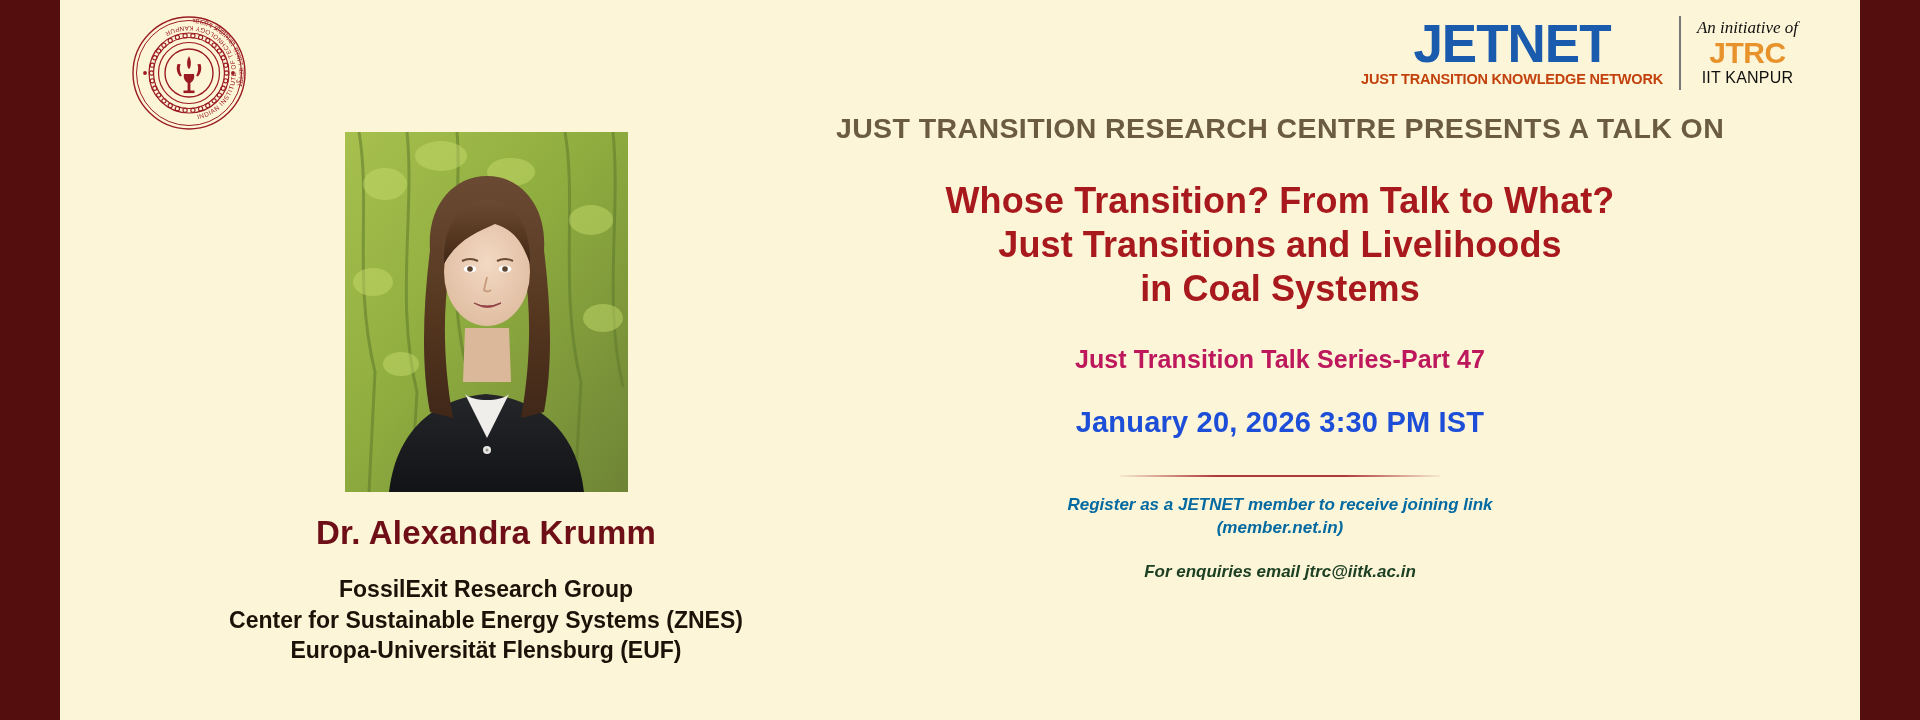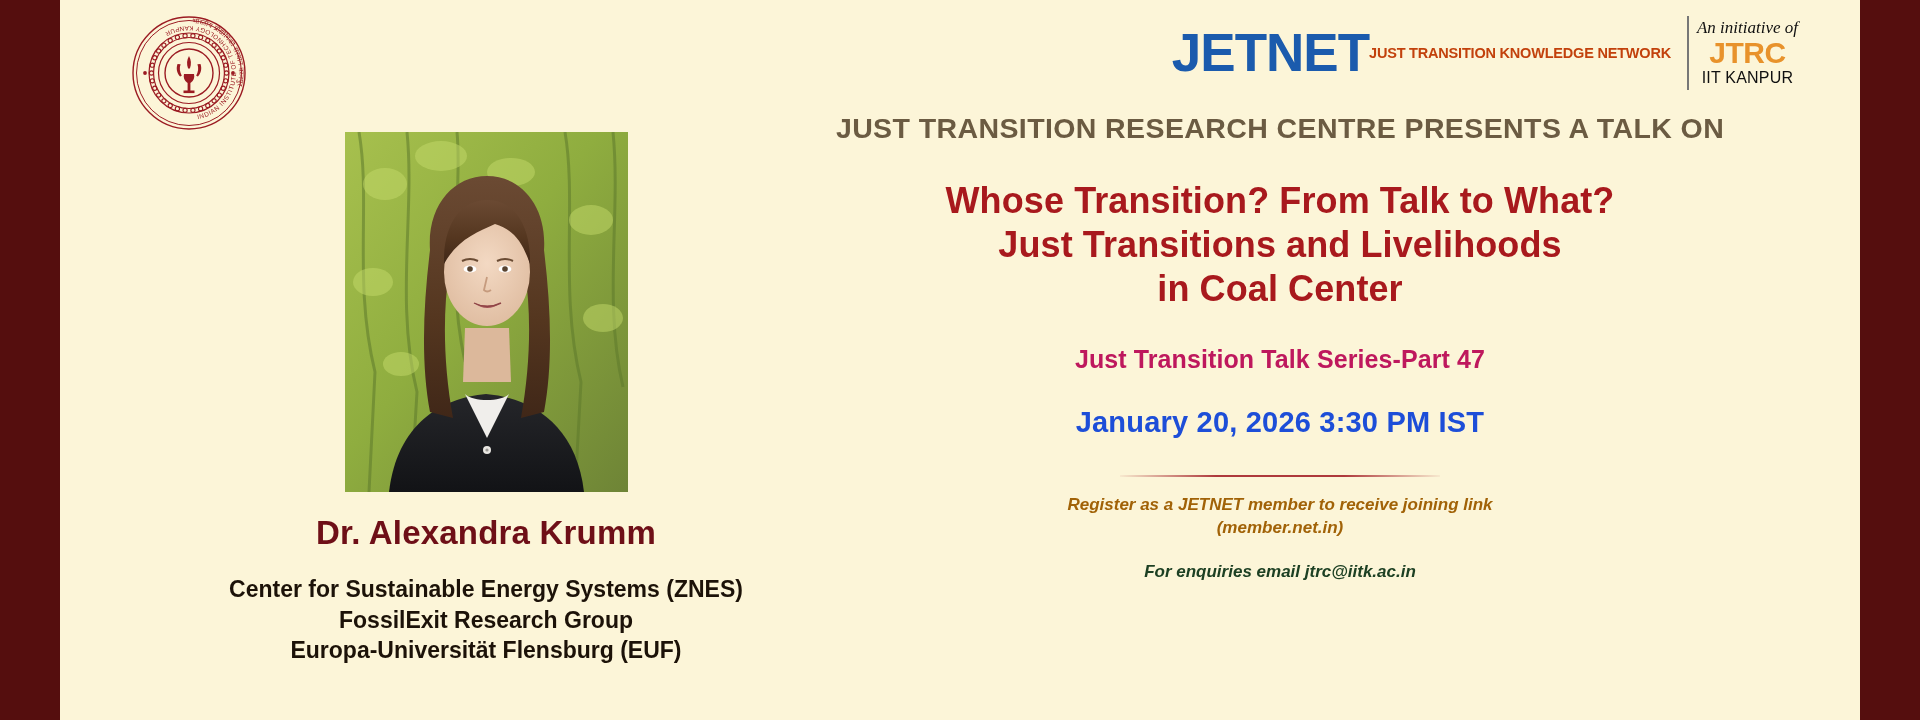--- a/index.html
+++ b/index.html
@@ -47,21 +47,21 @@
   .logo-lockup {
     position: absolute;
     right: 62px;
     top: 14px;
     display: flex;
     align-items: stretch;
     height: 78px;
   }
   .jetnet-block {
     display: flex;
-    flex-direction: row;
+    flex-direction: column;
     justify-content: center;
     align-items: center;
     padding-right: 16px;
   }
   .jetnet-word {
     font-family: "Liberation Sans", sans-serif;
     font-weight: bold;
     font-size: 53px;
     letter-spacing: -1px;
     color: #1B5BAD;
@@ -81,21 +81,21 @@
   .lockup-divider {
     width: 2px;
     background: #777777;
     margin: 2px 0 2px 0;
   }
   .jtrc-block {
     display: flex;
     flex-direction: column;
     justify-content: center;
     align-items: center;
-    padding-left: 8px;
+    padding-left: 16px;
   }
   .initiative-line {
     font-family: "Liberation Serif", serif;
     font-style: italic;
     font-size: 17px;
     color: #101010;
     line-height: 1.1;
     white-space: nowrap;
   }
   .jtrc-word {
@@ -201,21 +201,21 @@
                 rgba(160,24,32,0.85) 30%,
                 rgba(160,24,32,0.85) 70%,
                 rgba(160,24,32,0.05));
   }
   .footer-note {
     margin-top: 16px;
     font-family: "Liberation Sans", sans-serif;
     font-weight: bold;
     font-style: italic;
     font-size: 17px;
-    color: #a16207;
+    color: #0369a1;
     line-height: 1.38;
   }
   .footer-contact {
     margin-top: 22px;
     font-family: "Liberation Sans", sans-serif;
     font-weight: bold;
     font-style: italic;
     font-size: 17px;
     color: #1D4023;
   }
@@ -379,33 +379,33 @@
 
           <path d="M120 262 L 142 306 L 164 262 C 156 270, 128 270, 120 262 Z" fill="#F0EEEB"></path>
           <circle cx="142" cy="318" r="4" fill="#E8E6E2"></circle>
           <circle cx="142" cy="318" r="1.6" fill="#9A9894"></circle>
         </svg>
       </div>
 
       <div class="speaker-name">Dr. Alexandra Krumm</div>
 
       <div class="affil-list">
+        <div>FossilExit Research Group</div>
         <div>Center for Sustainable Energy Systems (ZNES)</div>
-        <div>FossilExit Research Group</div>
         <div>Europa-Universität Flensburg (EUF)</div>
       </div>
     </div>
 
     <div class="talk-col">
       <div class="presents-line">JUST TRANSITION RESEARCH CENTRE PRESENTS A TALK ON</div>
 
       <div class="talk-title">
         <div>Whose Transition? From Talk to What?</div>
         <div>Just Transitions and Livelihoods</div>
-        <div>in Coal Center</div>
+        <div>in Coal Systems</div>
       </div>
 
       <div class="series-line">Just Transition Talk Series-Part 47</div>
 
       <div class="date-line">January 20, 2026 3:30 PM IST</div>
 
       <div class="footer-rule"></div>
 
       <div class="footer-note">
         <div>Register as a JETNET member to receive joining link</div>

